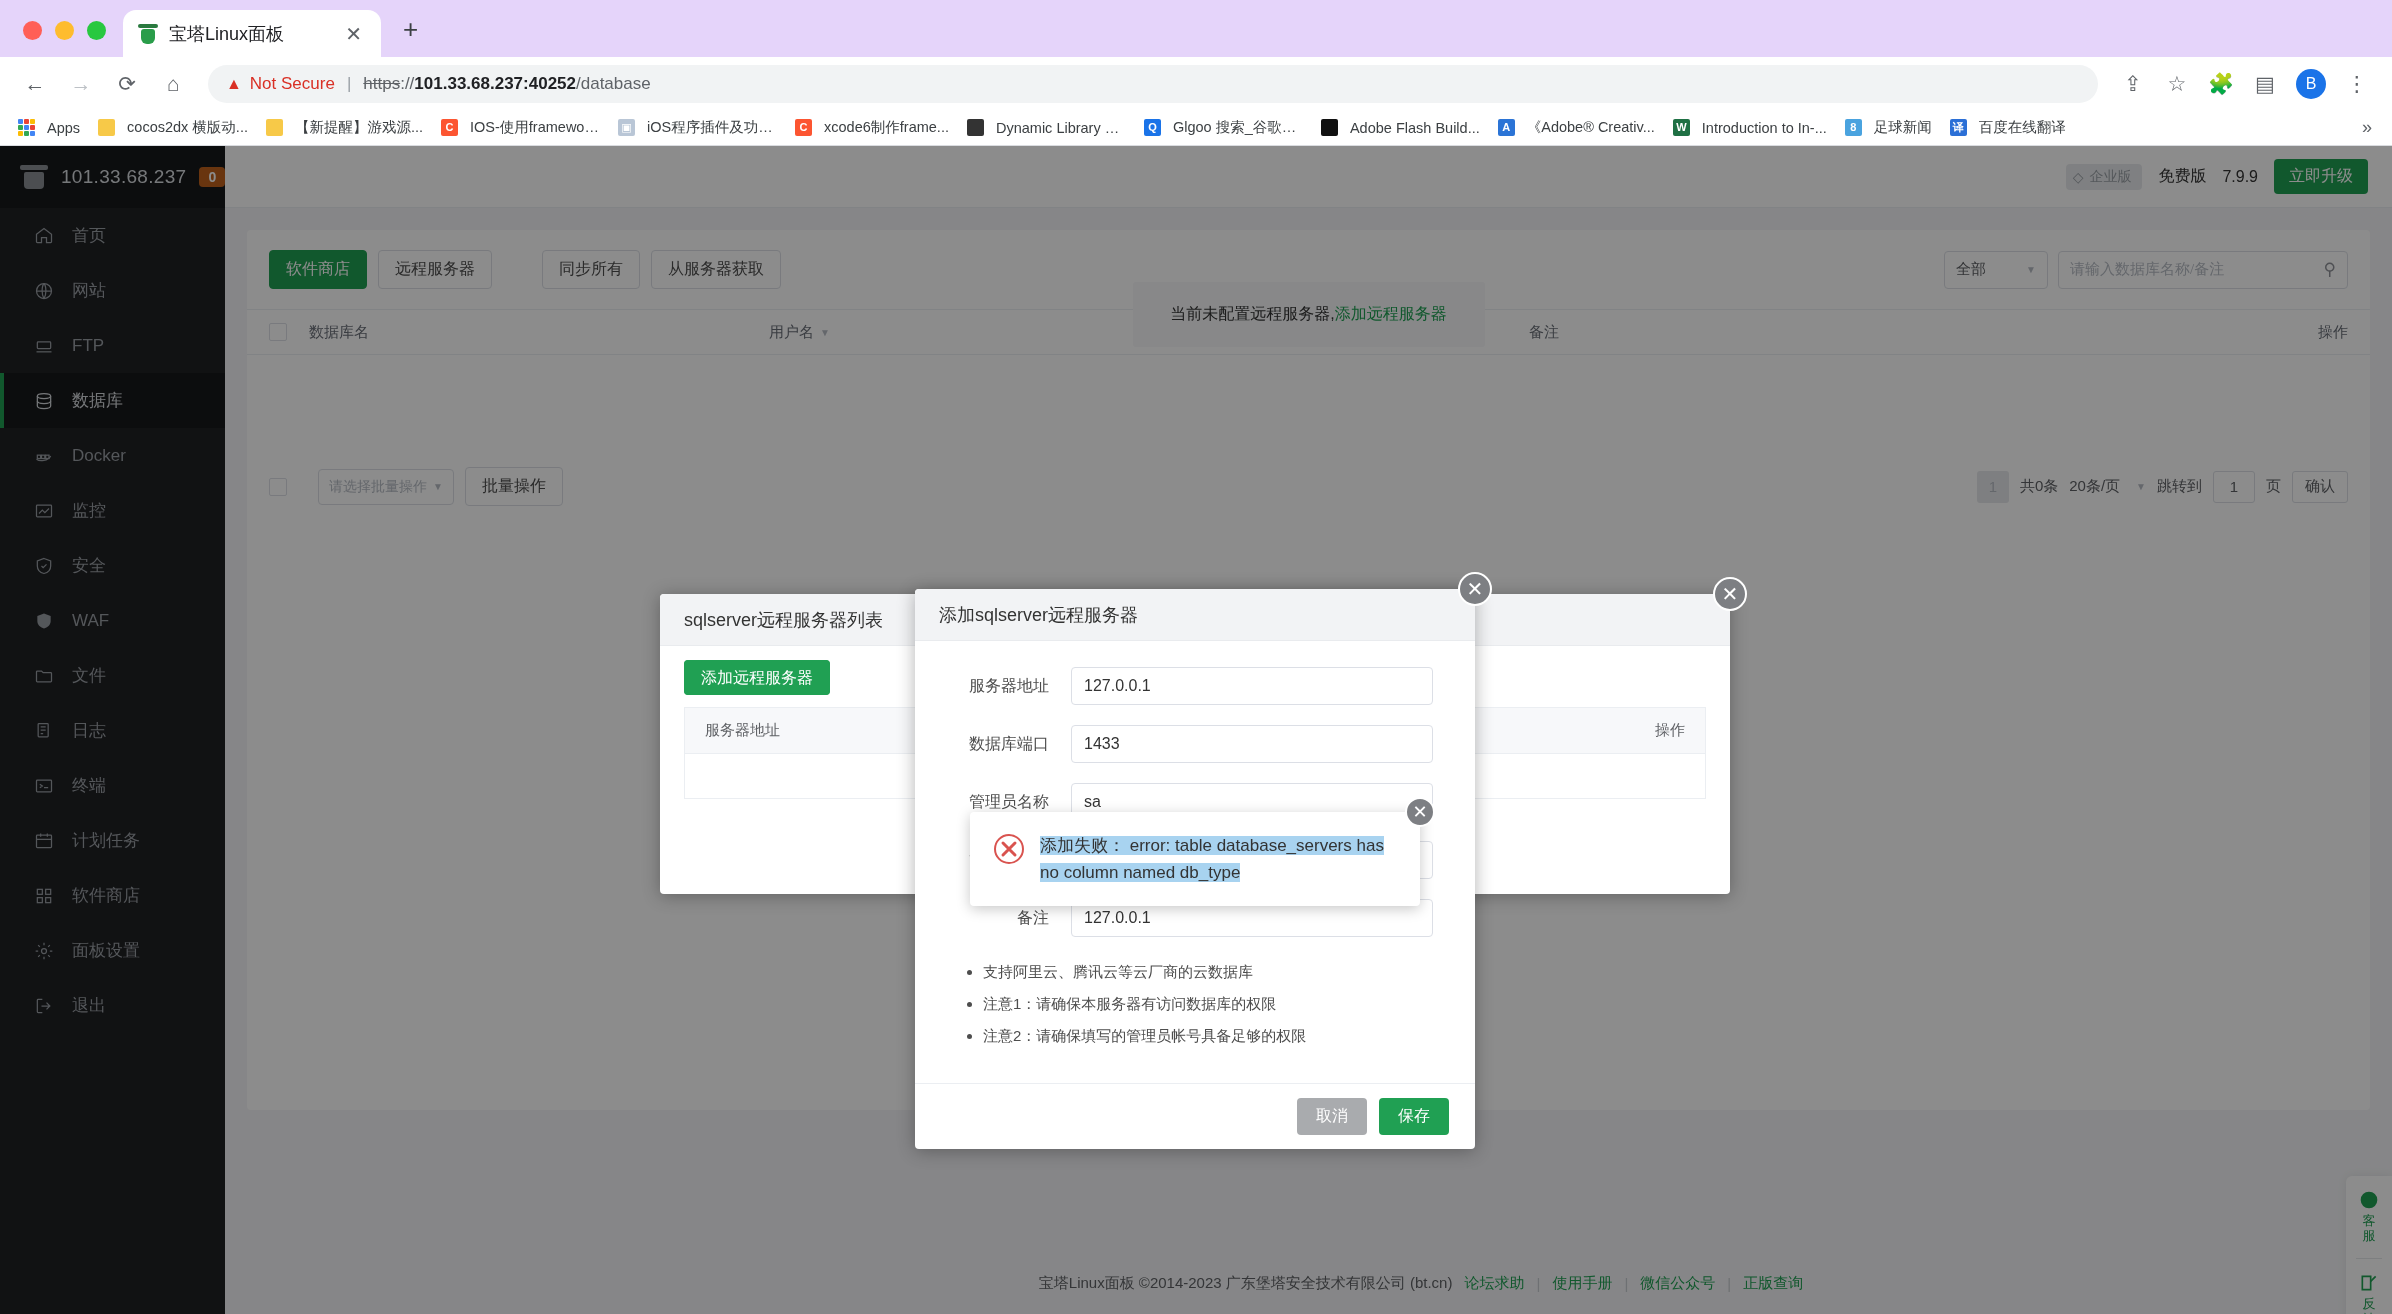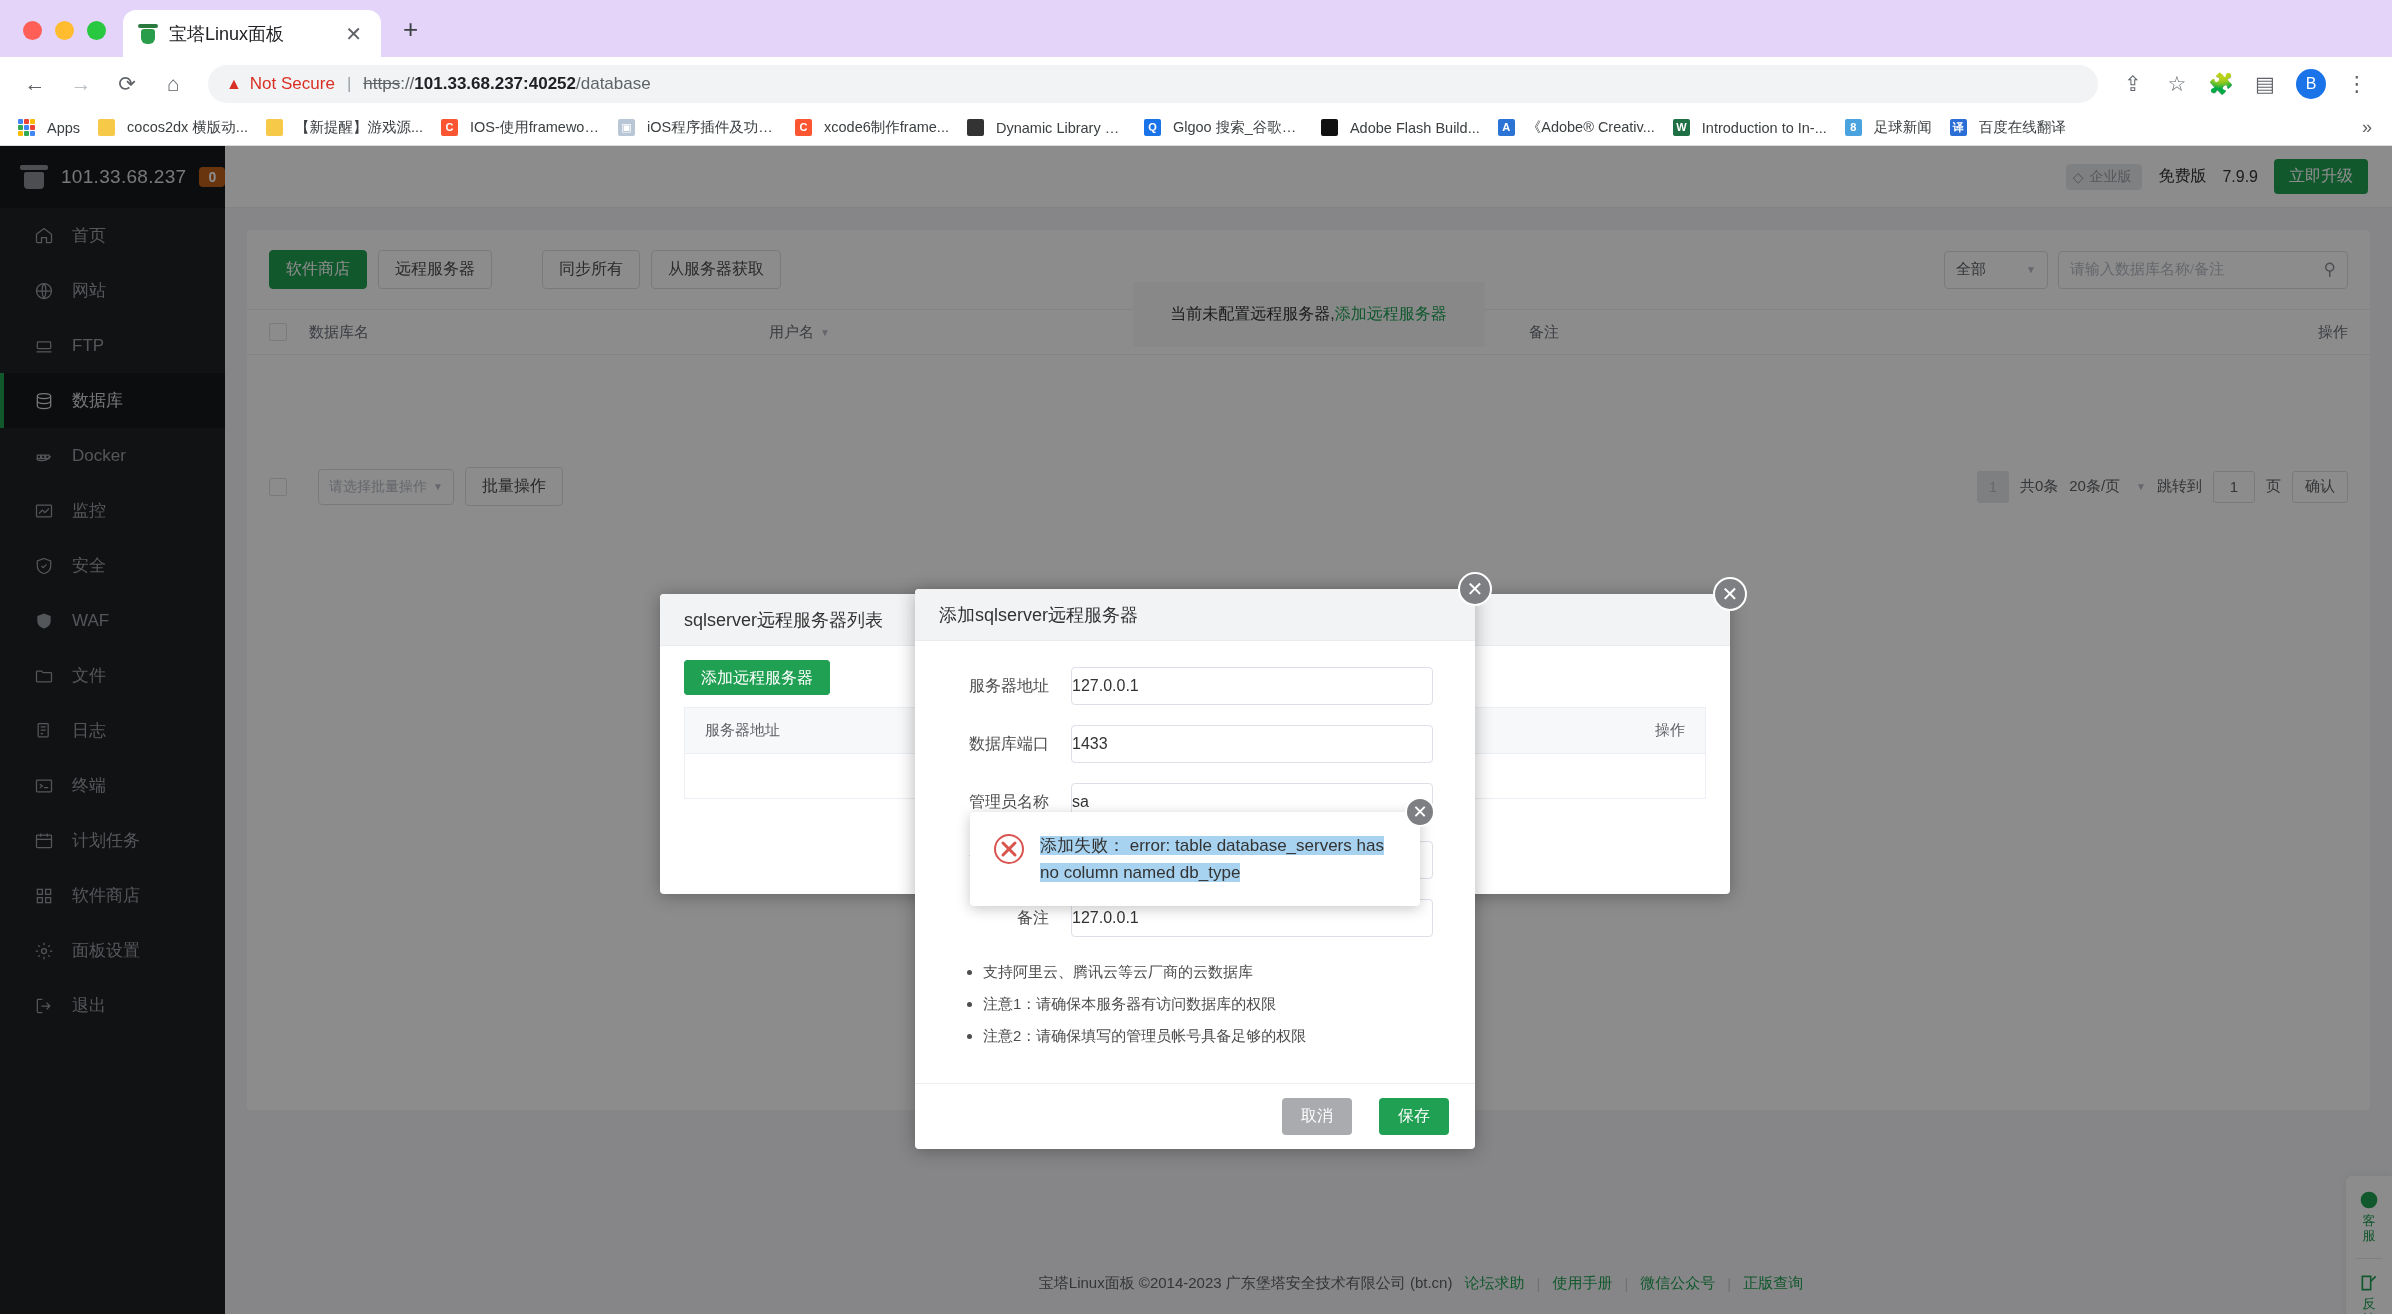--- a/index.html
+++ b/index.html
@@ -272,28 +272,28 @@
   .ml-row-empty { height: 46px; border: 1px solid #ebeef2; }
   .mlc1 { width: 230px; } .mlc2 { flex: 1; } .mlc-op { margin-left: auto; }
 
   
   #modal-add { left: 915px; top: 443px; width: 560px; height: 560px; }
   .ma-body { padding: 26px 0 0 0; }
   .form-row { display: flex; align-items: center; margin-bottom: 20px; padding: 0 42px; }
   .form-label { width: 92px; font-size: 16px; color: #4d4d4d; text-align: right; margin-right: 22px;}
   .form-input {
     flex: 1; height: 38px; border: 1px solid #dcdfe6; border-radius: 4px;
-    display: flex; align-items: center; padding: 0 0; font-size: 16px; color: #333;
+    display: flex; align-items: center; padding: 0 12px; font-size: 16px; color: #333;
   }
   .tips { padding: 6px 42px 0 50px; }
   .tips li { font-size: 15px; color: #4d4d4d; margin-bottom: 13px; list-style: disc; margin-left: 18px;}
   .modal-ft {
     position: absolute; left: 0; right: 0; bottom: 0; height: 66px;
     border-top: 1px solid #ebeef2; display: flex; align-items: center;
-    justify-content: flex-end; gap: 27px; padding-right: 26px;
+    justify-content: flex-end; gap: 12px; padding-right: 26px;
   }
   .btn-cancel { background: #a9abae; color: #fff; font-size: 16px; padding: 8px 19px; border-radius: 4px; }
   .btn-save { background: #20a053; color: #fff; font-size: 16px; padding: 8px 19px; border-radius: 4px; }
 
   
   #error-toast {
     position: absolute; left: 970px; top: 666px; width: 450px; min-height: 80px;
     background: #fff; border-radius: 4px; z-index: 80;
     box-shadow: 0 3px 14px rgba(0,0,0,.22); display: flex; align-items: flex-start;
     padding: 20px 18px 20px 22px; gap: 14px;

